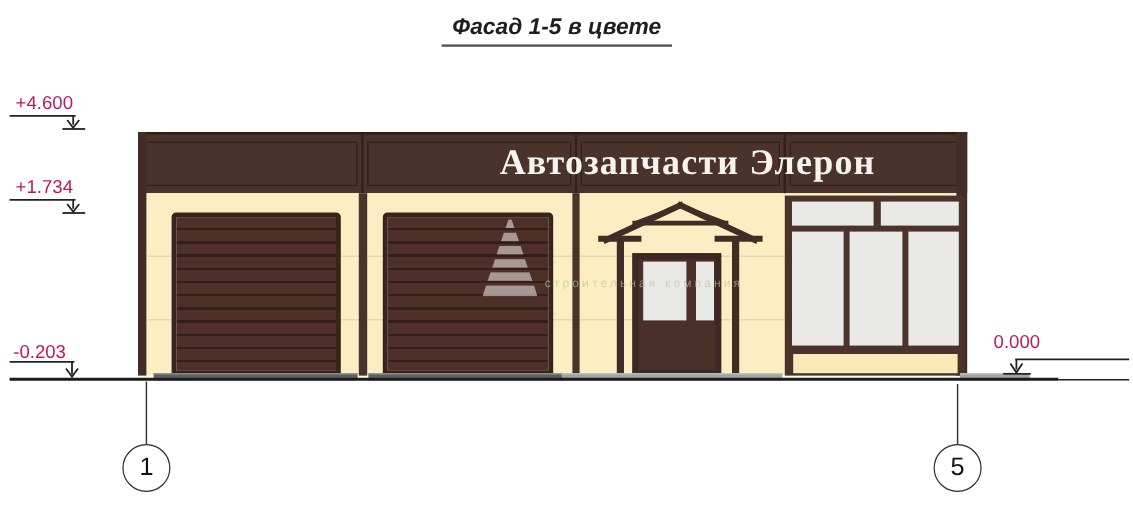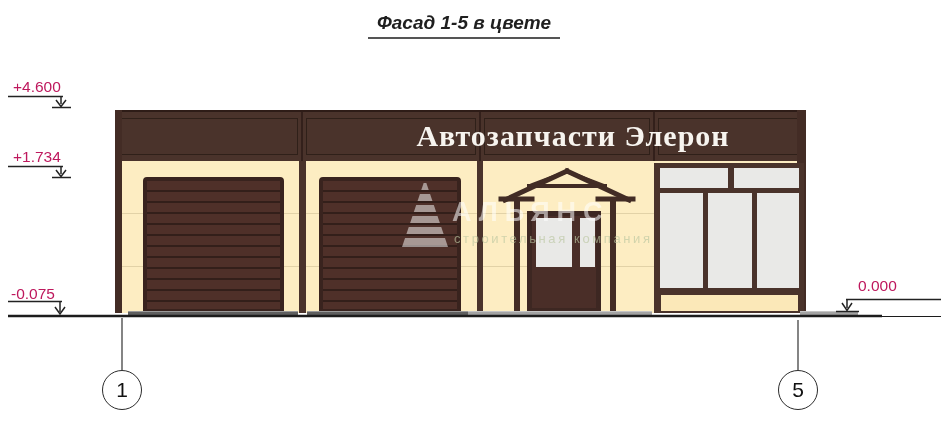--- a/index.html
+++ b/index.html
@@ -14,21 +14,21 @@
     left:368px;top:12px;width:192px;text-align:center;
     font-style:italic;font-size:19px;font-weight:bold;color:#1f1f1f;
     border-bottom:2px solid #555;padding-bottom:3px;z-index:6;
   }
 
   
   .elev{font-size:15.5px;color:#be185d;z-index:6;}
   .elev-4600{left:13px;top:78px;}
   .elev-3000{left:13px;top:148px;}
   .elev-0150{left:11px;top:285px;}
-  .elev-0000{left:858px;top:277px;}
+  .elev-0000{left:828px;top:277px;}
 
   
   .building{left:115px;top:110px;width:691px;height:143px;z-index:1;}
   .band{left:0;top:0;width:691px;height:51px;background:var(--facade-brown);border-top:2px solid #2e1c17;box-sizing:border-box;}
   .band-panel{position:absolute;top:2px;bottom:2px;box-sizing:border-box;}
   .band-panel::after{content:"";position:absolute;inset:4px;border:1px solid rgba(15,8,4,.45);}
   .band-seam{position:absolute;top:0;width:2px;height:51px;background:#33201b;}
   .sign{
     left:298px;top:9px;width:320px;text-align:center;white-space:nowrap;
     font-family:"Liberation Serif",serif;font-weight:bold;font-size:30px;color:#f7f4ef;
@@ -81,34 +81,34 @@
   .bubble-1{left:102px;top:370px;}
   .bubble-5{left:778px;top:370px;}
 
   
   .watermark{left:402px;top:179px;width:240px;height:70px;z-index:5;pointer-events:none;}
   .wm-name{
     position:absolute;left:50px;top:18px;font-weight:bold;font-size:27px;letter-spacing:7px;
     color:rgba(255,255,255,.55);white-space:nowrap;
   }
   .wm-sub{
-    position:absolute;left:52px;top:52px;font-size:13px;letter-spacing:2.6px;
+    position:absolute;left:52px;top:52px;font-size:10px;letter-spacing:2.6px;
     color:rgba(186,198,160,.65);white-space:nowrap;
   }
 </style>
 </head>
 <body>
 
 <div class="canvas">
 
   <div class="abs title">Фасад 1-5 в цвете</div>
 
   <div class="abs elev elev-4600">+4.600</div>
   <div class="abs elev elev-3000">+1.734</div>
-  <div class="abs elev elev-0150">-0.075</div>
+  <div class="abs elev elev-0150">-0.203</div>
   <div class="abs elev elev-0000">0.000</div>
 
   <div class="abs building">
 
     <div class="abs band">
       <div class="band-panel" style="left:0;width:187px;"></div>
       <div class="band-panel" style="left:187px;width:178px;"></div>
       <div class="band-panel" style="left:365px;width:174px;"></div>
       <div class="band-panel" style="left:539px;width:152px;"></div>
       <div class="band-seam" style="left:186px;"></div>
@@ -217,17 +217,16 @@
         </defs>
       <g clip-path="url(#wmtri)" fill="rgba(255,255,255,0.5)">
         <rect x="0" y="4" width="46" height="7"></rect>
         <rect x="0" y="15" width="46" height="7"></rect>
         <rect x="0" y="26" width="46" height="7"></rect>
         <rect x="0" y="37" width="46" height="7"></rect>
         <rect x="0" y="48" width="46" height="7"></rect>
         <rect x="0" y="59" width="46" height="9"></rect>
       </g>
     </svg>
-    <div class="wm-name">АЛЬЯНС</div>
     <div class="wm-sub">строительная компания</div>
   </div>
 
 </div>
 
 </body></html>

